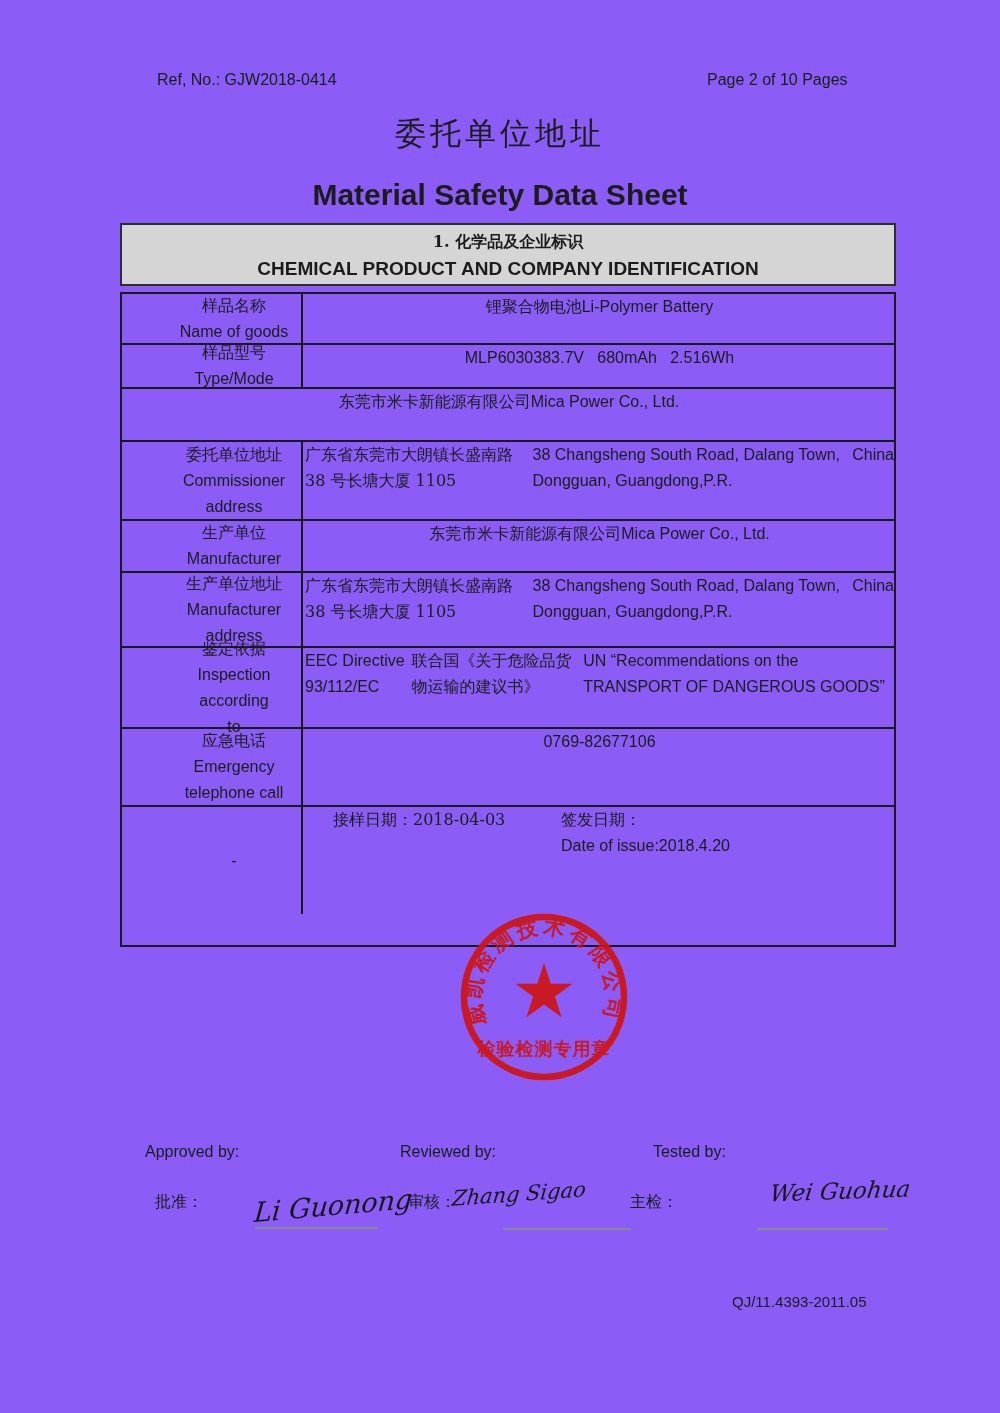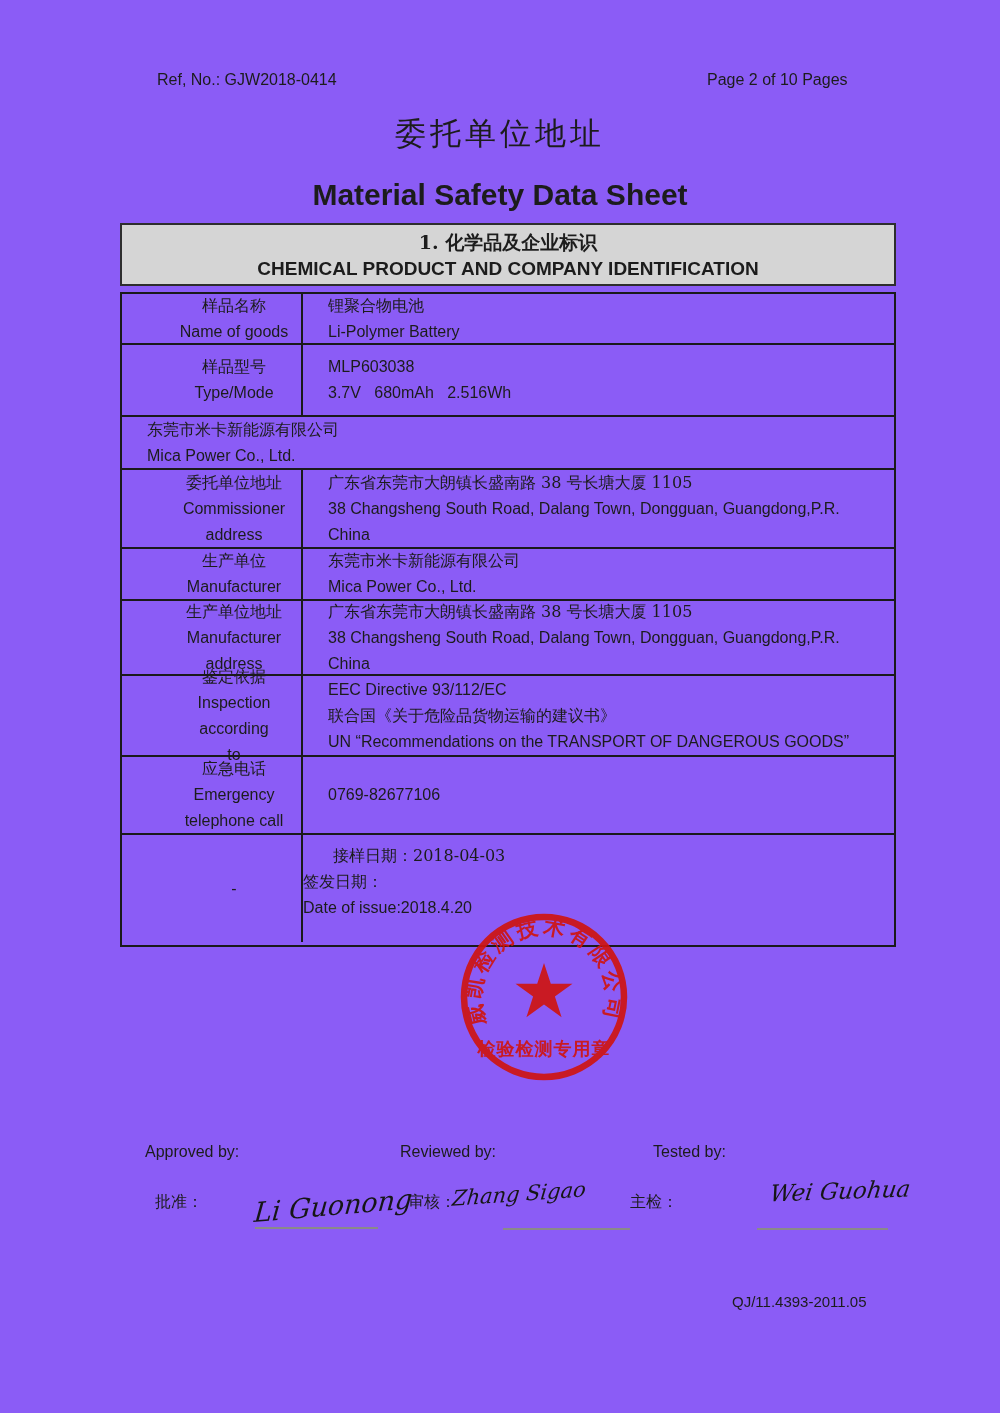--- a/index.html
+++ b/index.html
@@ -21,47 +21,47 @@
   .title-en {
     position:absolute; top:178px; left:0; width:1000px; text-align:center;
     font-size:30px; font-weight:bold;
   }
 
   .section-box {
     position:absolute; left:120px; top:223px; width:776px; height:63px;
     background:#d5d5d5; border:2px solid #2e2e2e; box-sizing:border-box;
     display:flex; flex-direction:column; justify-content:center; align-items:center;
   }
-  .section-box .l1 { font-size:19px; font-weight:bold; font-family:"DejaVu Serif", serif; line-height:28px; }
+  .section-box .l1 { font-size:16px; font-weight:bold; font-family:"DejaVu Serif", serif; line-height:28px; }
   .section-box .l2 { font-size:19px; font-weight:bold; line-height:26px; }
 
   .msds-table {
     position:absolute; left:120px; top:292px; width:776px; height:655px;
     border:2px solid #1a1a1a; box-sizing:border-box;
   }
   .trow { display:flex; box-sizing:border-box; border-bottom:2px solid #1a1a1a; }
   .trow:last-child { border-bottom:none; }
   .lcell {
     width:181px; box-sizing:border-box; border-right:2px solid #1a1a1a;
     display:flex; flex-direction:column; justify-content:center; align-items:center;
     text-align:center;
     padding-left:45px;
   }
   .rcell {
-    flex:1; display:flex; flex-direction:column; justify-content:center;
-    padding-left:25px; box-sizing:border-box;
+    flex:1; display:flex; flex-direction:row; justify-content:center;
+    padding-left:2px; box-sizing:border-box;
   }
   .line { font-size:16px; line-height:26px; white-space:pre-wrap; }
-  .r0 { height:51px; } .r1 { height:72px; } .r2 { height:53px; }
+  .r0 { height:51px; } .r1 { height:44px; } .r2 { height:53px; }
   .r3 { height:79px; } .r4 { height:52px; } .r5 { height:75px; }
   .r6 { height:81px; } .r7 { height:78px; } .r8 { height:107px; }
 
   .r8 .rcell.dates {
-    flex-direction:column; justify-content:flex-start; align-items:flex-start;
-    padding-top:8px; padding-left:0;
+    justify-content:flex-start; align-items:flex-start;
+    padding-left:0;
   }
   .dates .c1 { margin-left:30px; width:228px; }
   .dates .c2 { width:300px; }
 
   .stamp { position:absolute; left:444px; top:897px; opacity:0.92; z-index:5; }
   .ring-text {
     font-family:"DejaVu Serif", serif; font-size:21px; font-weight:bold;
     fill:#cf1512; letter-spacing:4px;
   }
   .stamp-bottom {

